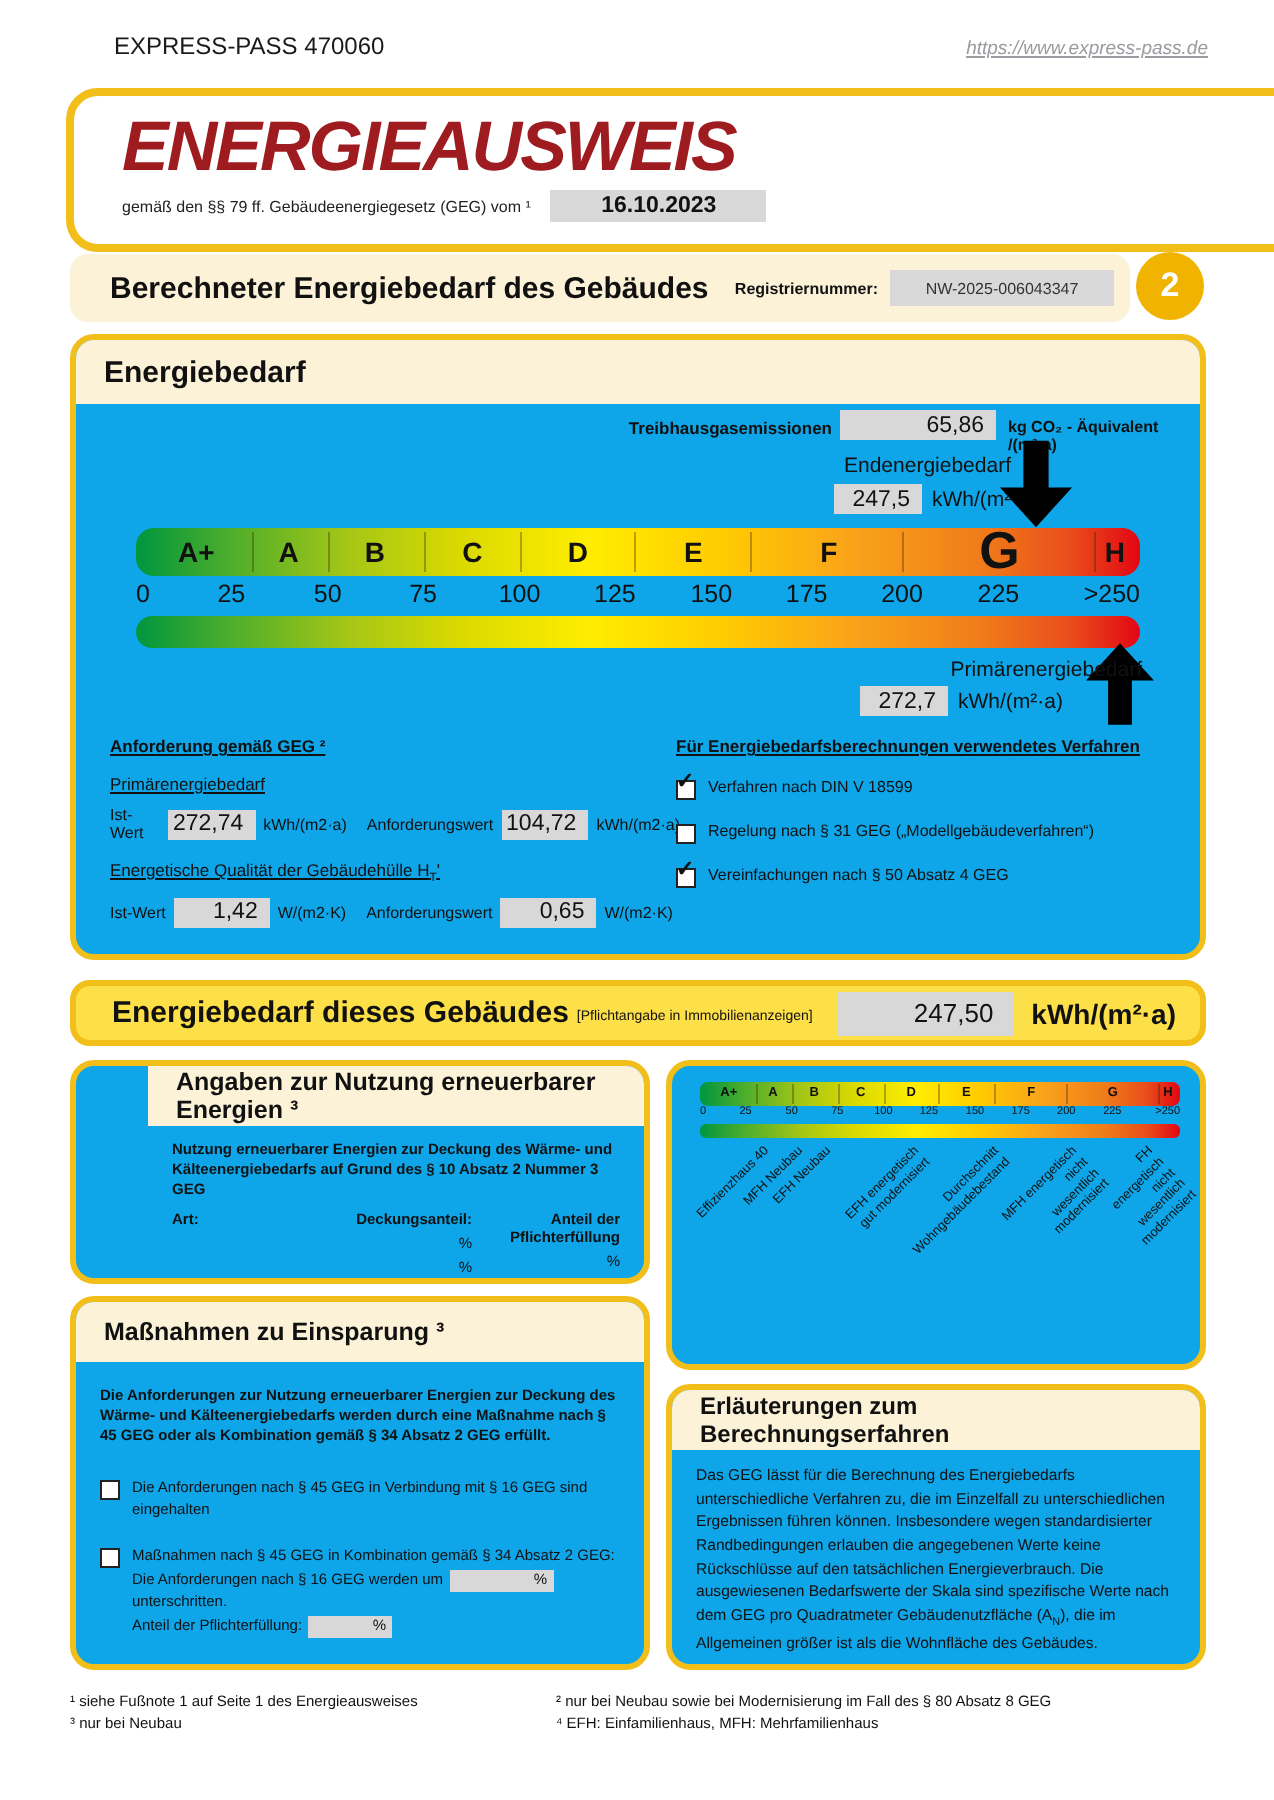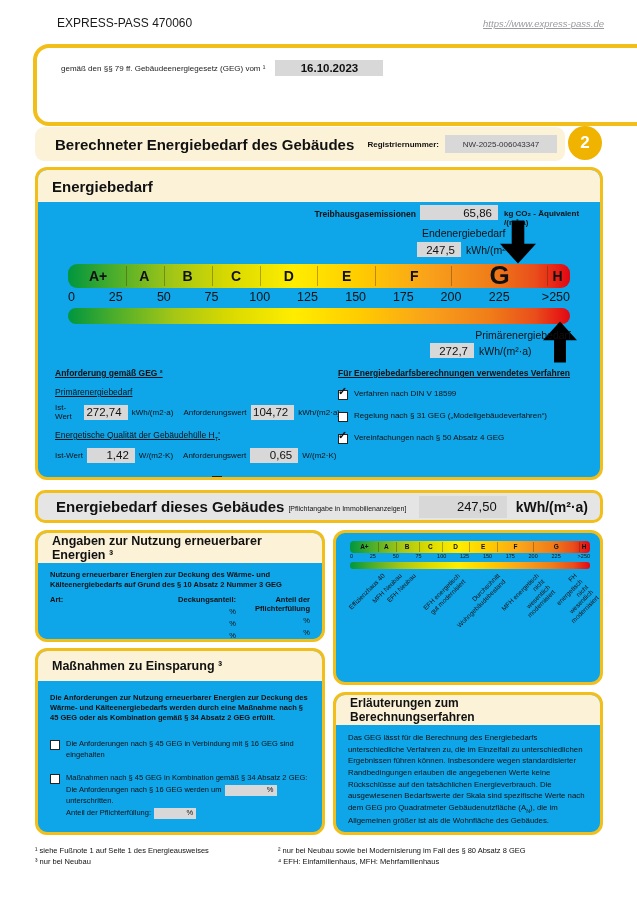--- a/index.html
+++ b/index.html
@@ -71,28 +71,28 @@
   .val-row .gray-val{width:48px;height:15px;margin:0 4px;}
   .val-row .lbl2{margin-left:10px;}
   .cb{width:8px;height:8px;border:1px solid #222;display:inline-block;position:relative;flex:none;background:#fff;}
   .cb.checked::after{content:"\2713";position:absolute;left:-1px;top:-7px;font-size:11px;font-weight:bold;color:#111;}
   .summer-row{display:flex;align-items:center;margin-top:13px;font-size:8px;}
   .summer-row .cb{margin:0 4px 0 8px;}
   .m-item{display:flex;align-items:flex-start;margin-top:11px;font-size:8px;line-height:1.35;}
   .m-item .cb{margin-right:6px;margin-top:1px;}
 
   
-  .banner2{position:absolute;top:490px;left:35px;width:568px;height:33px;border:3px solid #F2BE19;border-radius:10px;background:#e5e5e5;display:flex;align-items:center;padding:0 12px 0 18px;box-sizing:border-box;}
+  .banner2{position:absolute;top:490px;left:35px;width:568px;height:33px;border:3px solid #F2BE19;border-radius:10px;background:#fde047;display:flex;align-items:center;padding:0 12px 0 18px;box-sizing:border-box;}
   .banner2-title{font-size:15px;font-weight:bold;}
   .banner2-note{font-size:7px;margin-left:4px;margin-top:3px;}
   .banner2-box{margin-left:auto;width:88px;height:22px;background:#D8D8D8;display:flex;align-items:center;justify-content:flex-end;padding-right:10px;box-sizing:border-box;font-size:13px;}
   .banner2-unit{font-size:14px;font-weight:bold;margin-left:9px;}
 
   
-  #boxA{top:530px;left:35px;width:290px;height:112px;}
+  #boxA{top:530px;left:35px;width:290px;height:112px;padding-left:36px;}
   #boxB{top:648px;left:35px;width:290px;height:187px;}
   #boxC{top:530px;left:333px;width:270px;height:155px;}
   #boxD{top:692px;left:333px;width:270px;height:143px;}
   #boxA .gbox-head,#boxB .gbox-head,#boxC .gbox-head,#boxD .gbox-head{height:30px;font-size:12.5px;}
   .small-body{padding:7px 12px;}
   .bold-para{font-size:7.5px;font-weight:bold;line-height:1.35;}
   .ren-grid{display:flex;margin-top:5px;font-size:7.5px;justify-content:flex-end;}
   .ren-art{flex:1;font-weight:bold;}
   .ren-col{width:72px;text-align:right;font-weight:bold;}
   .ren-col .pct{display:block;font-weight:normal;margin-top:3px;}
@@ -126,20 +126,21 @@
 
 <div class="page">
 
   <div class="hdr">
     <span class="doc-ref">EXPRESS-PASS 470060</span>
     <a class="site-link" href="#">https://www.express-pass.de</a>
   </div>
 
   <div class="title-box">
     <div class="title-row">
+      <span class="main-title">ENERGIEAUSWEIS</span>
     </div>
     <div class="law-row">
       <span class="law-text">gemäß den §§ 79 ff. Gebäudeenergiegesetz (GEG) vom ¹</span>
       <span class="date-box">16.10.2023</span>
     </div>
   </div>
 
   <div class="banner1">
     <span class="banner1-title">Berechneter Energiebedarf des Gebäudes</span>
     <span class="reg-label">Registriernummer:</span>

